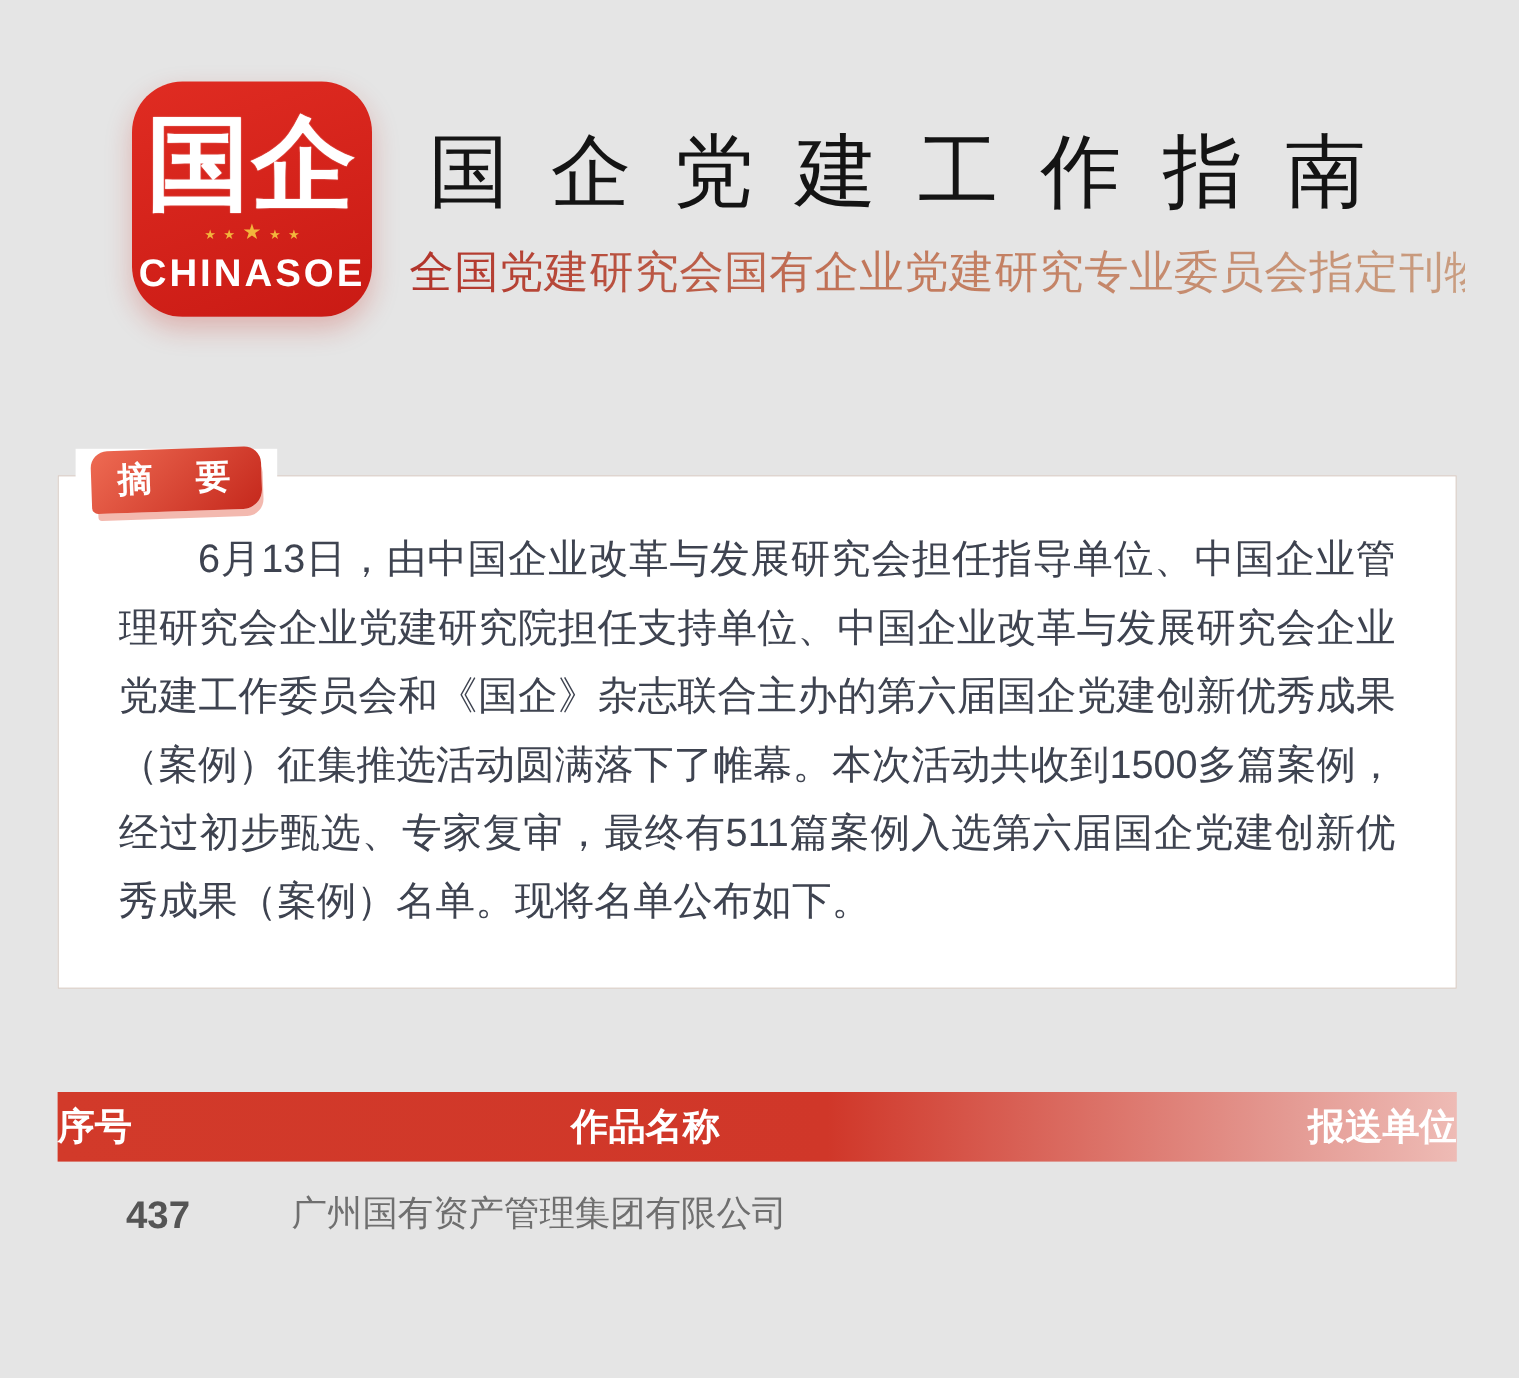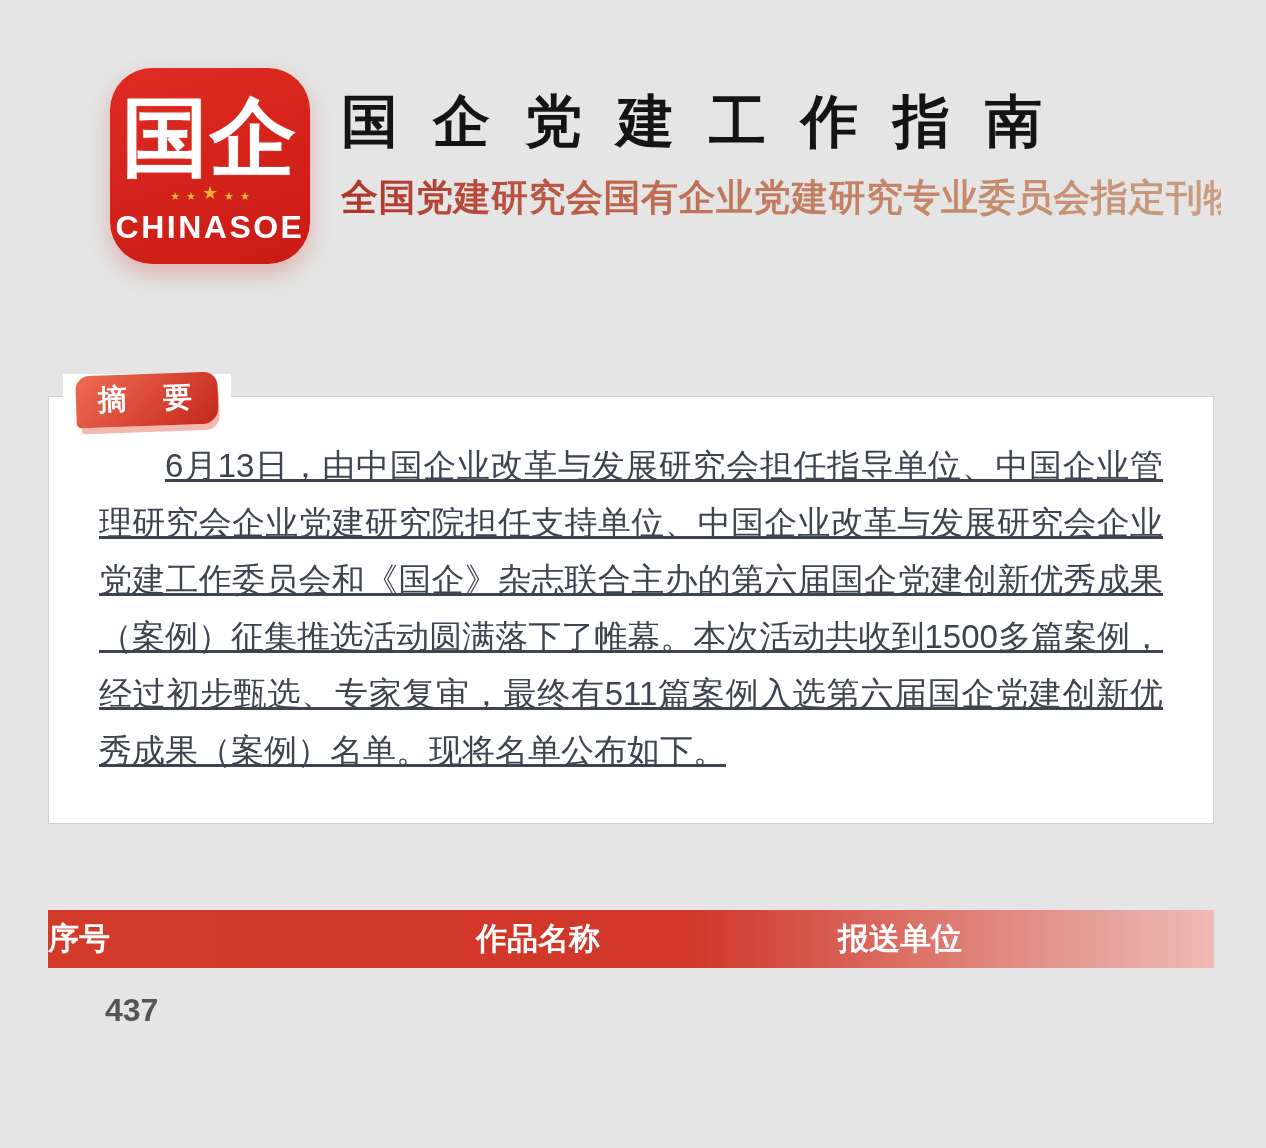--- a/index.html
+++ b/index.html
@@ -13,48 +13,48 @@
         box-shadow:0 10px 22px rgba(200,30,20,.25);
         display:flex;flex-direction:column;align-items:center;justify-content:flex-start;}
   .logo-text{color:#ffffff;font-weight:bold;font-size:86px;line-height:1;margin-top:26px;letter-spacing:2px;
              text-shadow:0 0 1px #fff;}
   .logo-stars{display:flex;align-items:flex-end;gap:6px;color:#f2b53c;line-height:1;margin-top:2px;height:20px;}
   .logo-stars .st{font-size:11px;}
   .logo-stars .st.big{font-size:18px;}
   .logo-caption{color:#ffffff;font-weight:bold;font-size:32px;letter-spacing:2.5px;margin-top:7px;}
 
   .title-block{position:absolute;left:341px;top:86px;width:880px;}
-  .main-title{margin:0;font-size:57px;line-height:1.25;font-weight:bold;color:#141414;
+  .main-title{margin:16px;font-size:67px;line-height:1.25;font-weight:normal;color:#141414;
               letter-spacing:35px;white-space:nowrap;}
-  .sub-title{margin-top:16px;font-size:37px;font-weight:bold;letter-spacing:0.5px;white-space:nowrap;
+  .sub-title{margin-top:16px;font-size:37px;font-weight:normal;letter-spacing:0.5px;white-space:nowrap;
              color:#bd6a4e;}
   @supports ((-webkit-background-clip:text) or (background-clip:text)){
     .sub-title{background:linear-gradient(90deg,#b2332a 0%,#c2795c 45%,#c99d80 100%);
                -webkit-background-clip:text;background-clip:text;color:transparent;}
   }
 
   
   .abstract-box{position:relative;margin:86px 52px 0 48px;border:1px solid #d9cdc6;background:#ffffff;}
   .badge-wrap{position:absolute;top:-23px;left:14px;background:#ffffff;padding:0 13px;}
   .badge{display:inline-block;background:linear-gradient(135deg,#ee6b53,#c5281c);
          color:#ffffff;font-weight:bold;font-size:29px;letter-spacing:14px;
          padding:5px 12px 7px 22px;border-radius:14px 14px 16px 5px;
          transform:rotate(-2deg);
          box-shadow:3px 8px 0 -2px rgba(233,128,110,.55);}
   .abstract-text{margin:40px 50px 44px 50px;font-size:33px;line-height:57px;color:#3e4350;
-                 text-indent:2em;text-align:justify;text-decoration:underline;}
+                 text-indent:2em;text-align:justify;}
 
   
   .results-table{margin:86px 52px 0 48px;}
   .thead{display:grid;grid-template-columns:190px 600px 1fr;align-items:center;height:58px;
          background:linear-gradient(to right,#d23a2a 0%,#d03729 55%,#e49a93 88%,#eebbb5 100%);
          color:#ffffff;font-weight:bold;font-size:31px;}
   .th-no{}
   .th-title{text-align:center;font-family:Liberation Serif, serif;}
-  .th-org{text-align:left;}
+  .th-org{text-align:right;}
   .trow{display:grid;grid-template-columns:190px 600px 1fr;align-items:center;margin-top:24px;}
   .td-no{padding-left:57px;font-size:32px;color:#555555;font-weight:bold;}
   .work-title{font-size:30px;font-weight:bold;color:#58595b;line-height:45px;}
   .work-subtitle{margin-top:12px;font-size:28.5px;color:#666666;text-align:center;line-height:40px;}
   .td-org{font-size:29.5px;color:#6f6f6f;padding-left:5px;line-height:40px;}
 </style>
 </head>
 <body>
 
 <div class="page">
@@ -85,16 +85,17 @@
   </section>
 
   <section class="results-table">
     <div class="thead">
       <div class="th th-no">序号</div>
       <div class="th th-title">作品名称</div>
       <div class="th th-org">报送单位</div>
     </div>
     <div class="trow">
       <div class="td td-no">437</div>
+      <div class="td td-org">广州国有资产管理集团有限公司</div>
     </div>
   </section>
 
 </div>
 
 </body></html>

